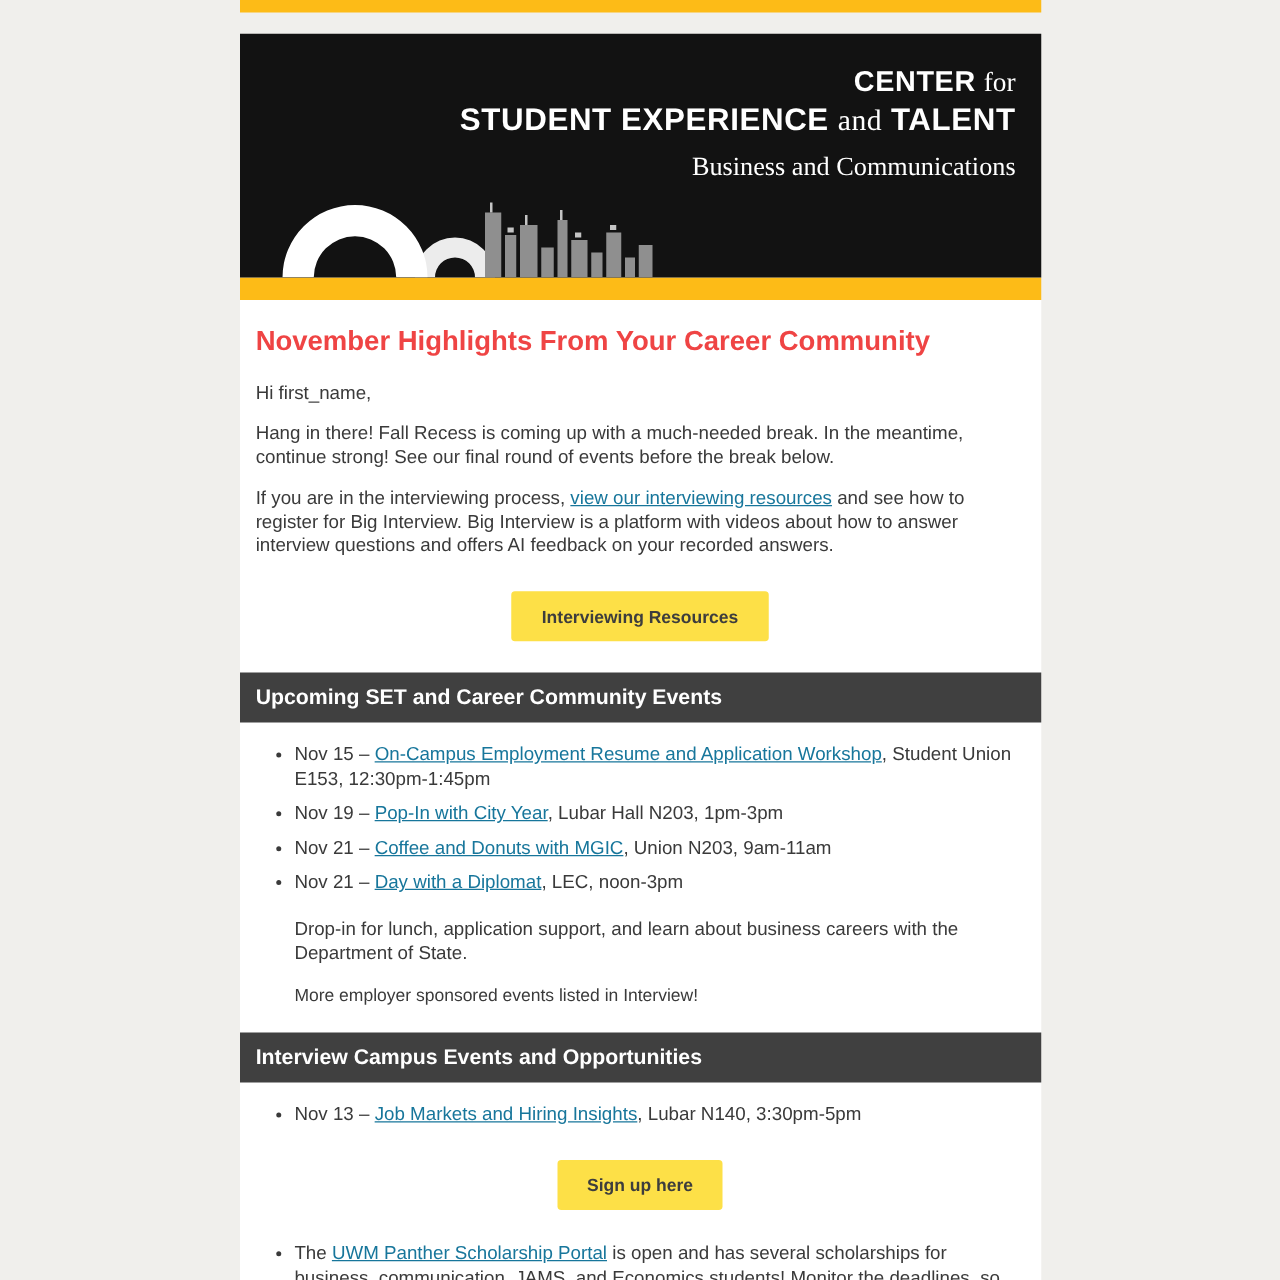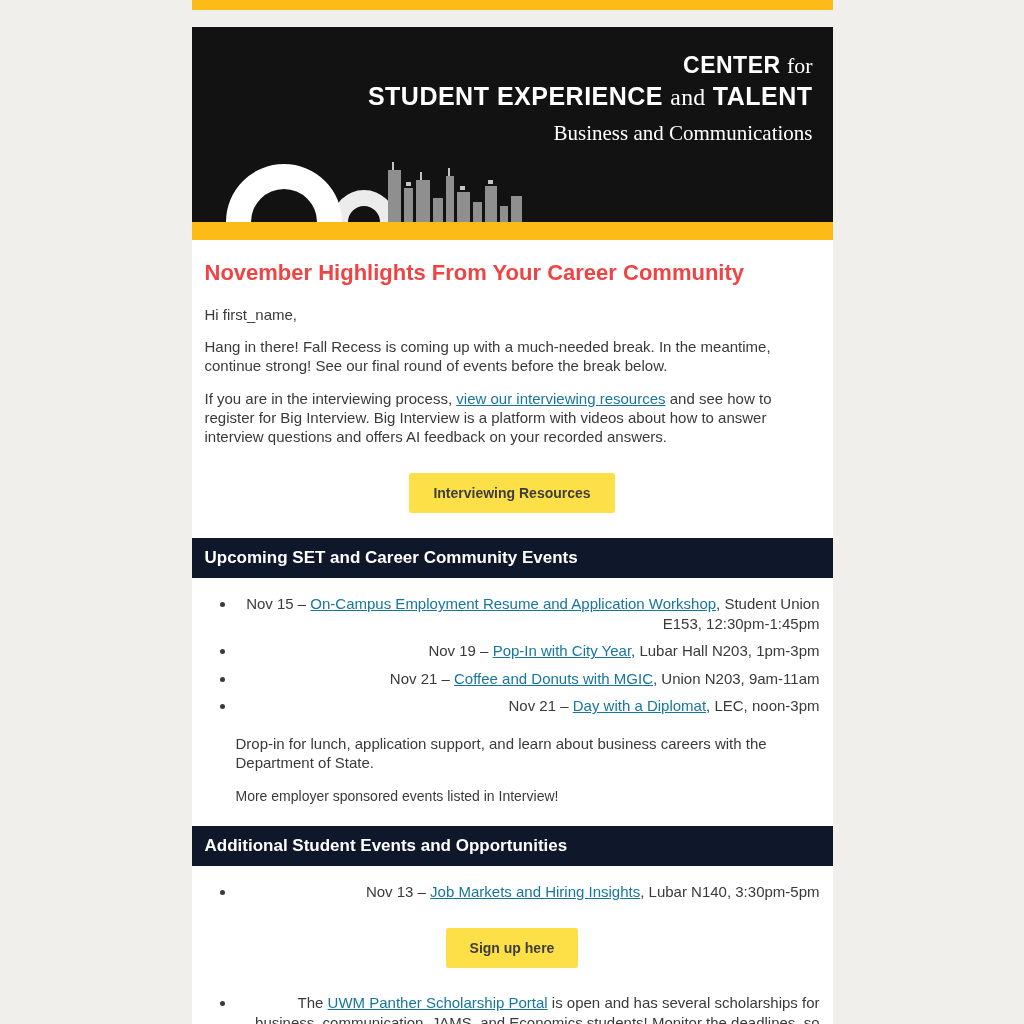--- a/index.html
+++ b/index.html
@@ -76,32 +76,31 @@
     color: #3d3d3d;
     border: none;
     border-radius: 3px;
     font-family: "Liberation Sans", sans-serif;
     font-size: 14px;
     font-weight: 700;
     padding: 12px 24px;
     cursor: pointer;
   }
   .section-bar {
-    background: #0f172a;
+    background: #404040;
     color: #ffffff;
     font-size: 17px;
     font-weight: 700;
     padding: 10px 13px;
   }
   ul.event-list {
     margin: 16px 0 8px 0;
     padding-left: 31px;
     font-size: 15px;
     line-height: 1.3;
-    text-align: right;
   }
   ul.event-list li { margin-bottom: 8px; }
   .indent { margin-left: 31px; }
   .note-para { margin-top: 18px; }
   .footnote { font-size: 14px; margin-top: 16px; margin-bottom: 20px; }
   .scholarship-list { margin-top: 24px; }
 </style>
 </head>
 <body>
 
@@ -160,21 +159,21 @@
         <ul class="event-list">
           <li><span>Nov 15 – </span><a>On-Campus Employment Resume and Application Workshop</a><span>, Student Union E153, 12:30pm-1:45pm</span></li>
           <li><span>Nov 19 – </span><a>Pop-In with City Year</a><span>, Lubar Hall N203, 1pm-3pm</span></li>
           <li><span>Nov 21 – </span><a>Coffee and Donuts with MGIC</a><span>, Union N203, 9am-11am</span></li>
           <li><span>Nov 21 – </span><a>Day with a Diplomat</a><span>, LEC, noon-3pm</span></li>
         </ul>
         <p class="indent note-para">Drop-in for lunch, application support, and learn about business careers with the Department of State.</p>
         <p class="indent footnote">More employer sponsored events listed in Interview!</p>
       </div>
 
-      <div class="section-bar">Additional Student Events and Opportunities</div>
+      <div class="section-bar">Interview Campus Events and Opportunities</div>
 
       <div class="inner">
         <ul class="event-list">
           <li><span>Nov 13 – </span><a>Job Markets and Hiring Insights</a><span>, Lubar N140, 3:30pm-5pm</span></li>
         </ul>
         <button class="gold-btn">Sign up here</button>
         <ul class="event-list scholarship-list">
           <li><span>The </span><a>UWM Panther Scholarship Portal</a><span> is open and has several scholarships for business, communication, JAMS, and Economics students! Monitor the deadlines, so you don’t miss out. For example, </span></li>
         </ul>
 

